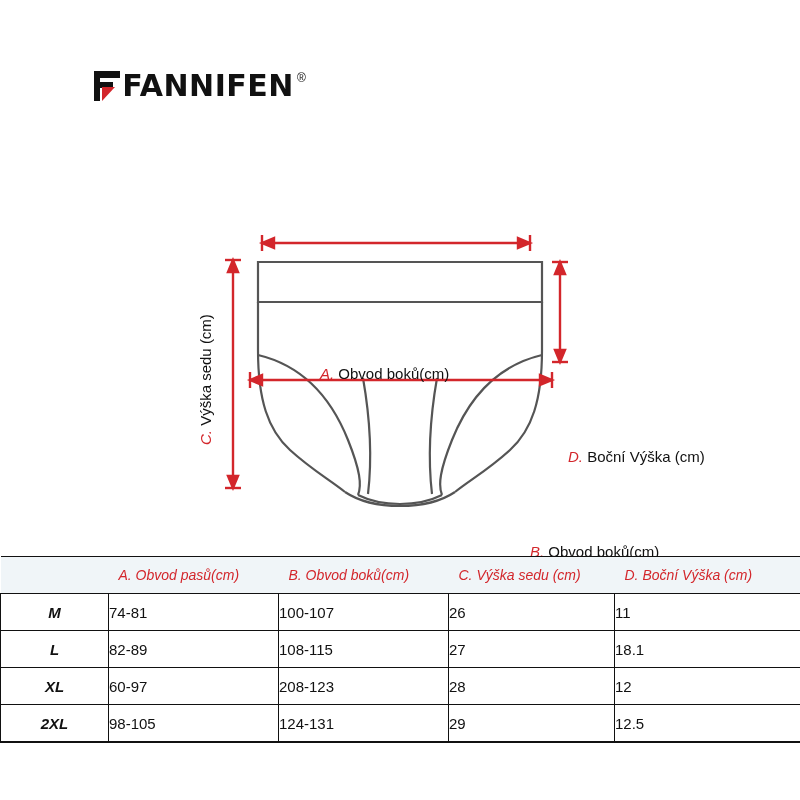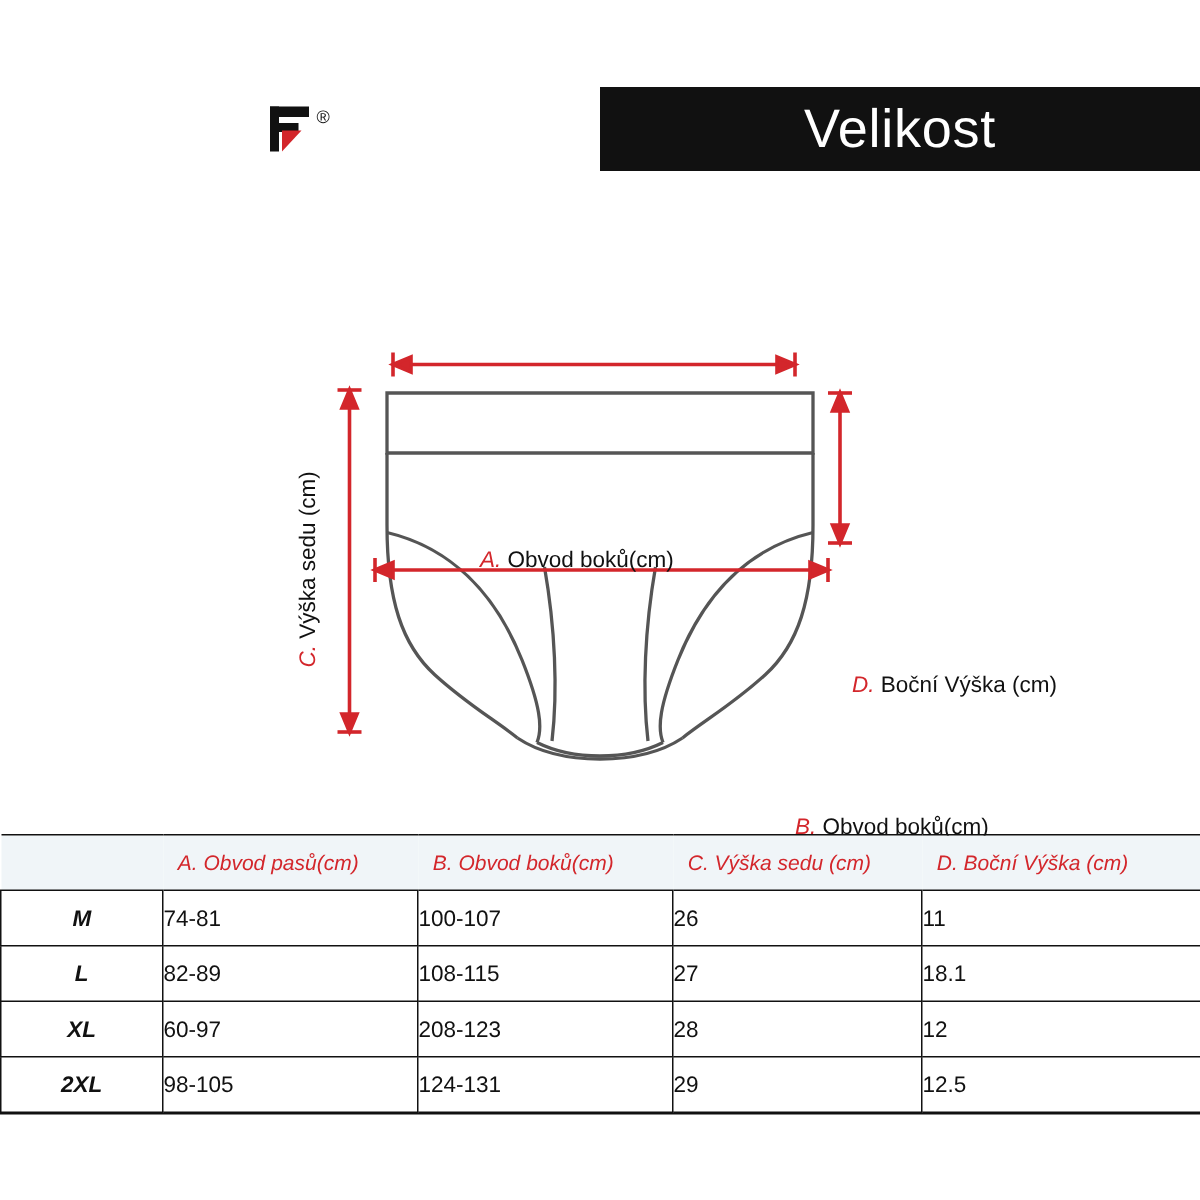--- a/index.html
+++ b/index.html
@@ -213,25 +213,23 @@
 
   <div class="header">
     <div class="header-left">
       <div class="brand-wrap">
         <div class="brand-mark">
           <div class="stem"></div>
           <div class="bar-top"></div>
           <div class="bar-mid"></div>
           <div class="tri"></div>
         </div>
+        <div class="brand-text">FANNIFEN</div>
         <div class="brand-reg">®</div>
       </div>
-    </div>
-    <div class="header-right">
-      <div class="header-title">Velikost</div>
     </div>
   </div>
 
   <div class="diagram">
     <svg width="800" height="400" viewBox="0 0 800 400" xmlns="http://www.w3.org/2000/svg">
 
       <g fill="none" stroke="#555555" stroke-width="2.2">
 
         <path d="M258,112 L542,112 L542,152 L258,152 Z"></path>
 

